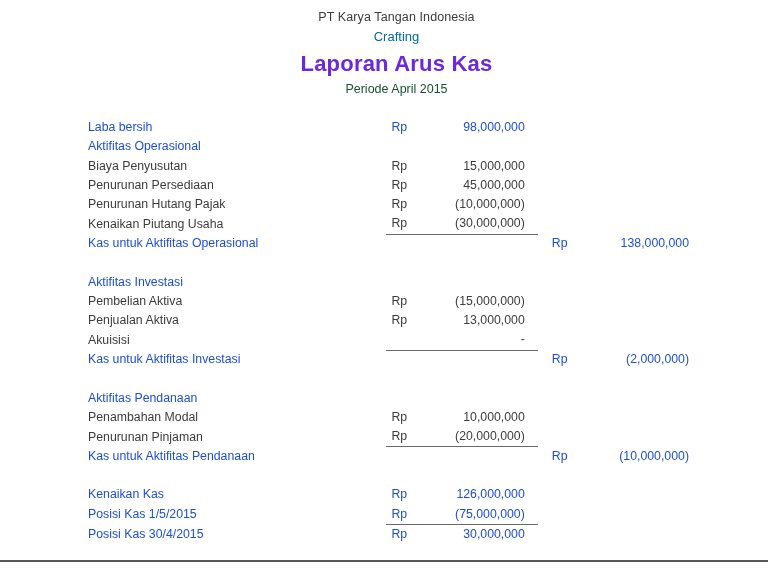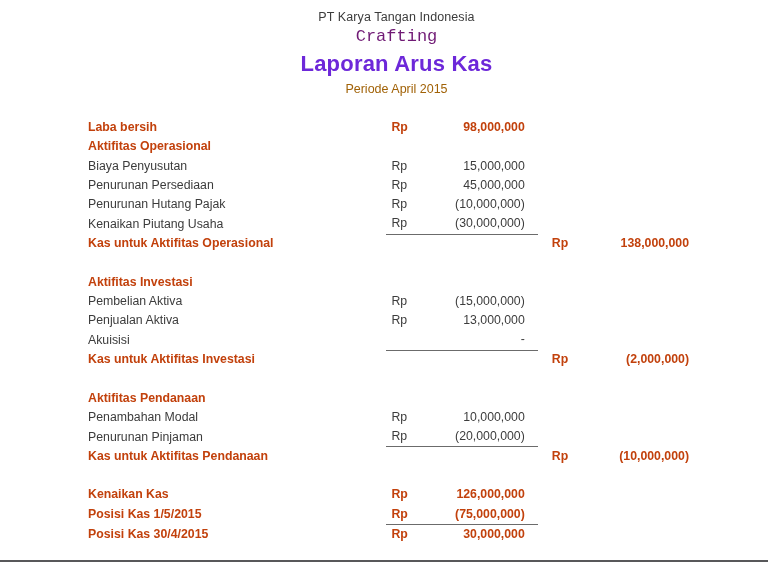--- a/index.html
+++ b/index.html
@@ -45,38 +45,37 @@
     padding-top: 8px;
     margin-left: 25px;
   }
   .company {
     font-size: 12.5px;
     line-height: 19px;
     color: #3c3c3c;
     letter-spacing: 0.1px;
   }
   .division {
-    font-size: 17px;
+    font-size: 13px;
     line-height: 19px;
-    color: #701a75;
-    font-family: Liberation Mono, monospace;
+    color: #0369a1;
   }
   .doc-title {
     font-size: 22px;
     font-weight: bold;
     line-height: 27px;
     margin-top: 4px;
     color: #6d28d9;
     letter-spacing: 0.2px;
   }
   .period {
     font-size: 12.5px;
     line-height: 20px;
     margin-top: 2px;
-    color: #a16207;
+    color: #14532d;
   }
   
   .statement {
     margin-top: 19px;
     margin-left: 88px;
     width: 610px;
     border-collapse: collapse;
     table-layout: fixed;
   }
   .statement td {
@@ -91,21 +90,21 @@
   col.c-amt    { width: 106px; }
   col.c-tcur   { width: 38px;  }
   col.c-tamt   { width: 108px; }
 
   td.label   { text-align: left; }
   td.cur     { text-align: left; padding-left: 5px; }
   td.amt     { text-align: right; padding-right: 13px; }
   td.tcur    { text-align: left; padding-left: 14px; }
   td.tamt    { text-align: right; padding-right: 9px; }
 
-  tr.bold td { font-weight: bold; color: #c2410c; }
+  tr.bold td { font-weight: normal; color: #1d4ed8; }
   tr.spacer td { height: 19px; line-height: 19px; font-size: 1px; }
 
   
   tr.ruled td.cur,
   tr.ruled td.amt {
     border-bottom: 1px solid #6b6b6b;
   }
 </style>
 </head>
 <body>

